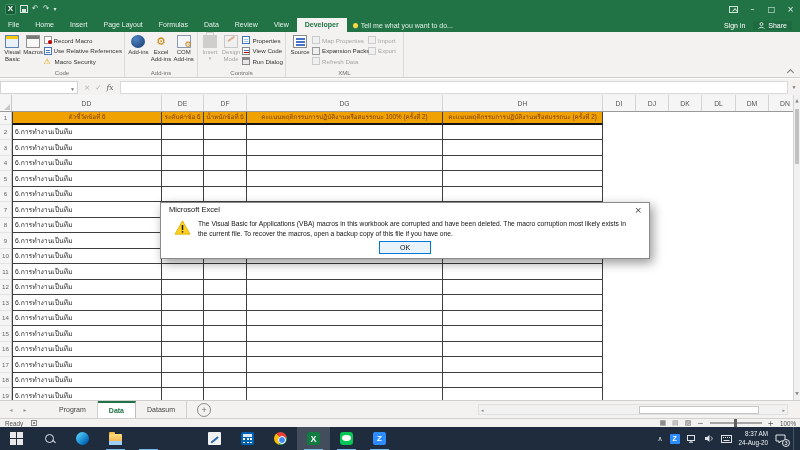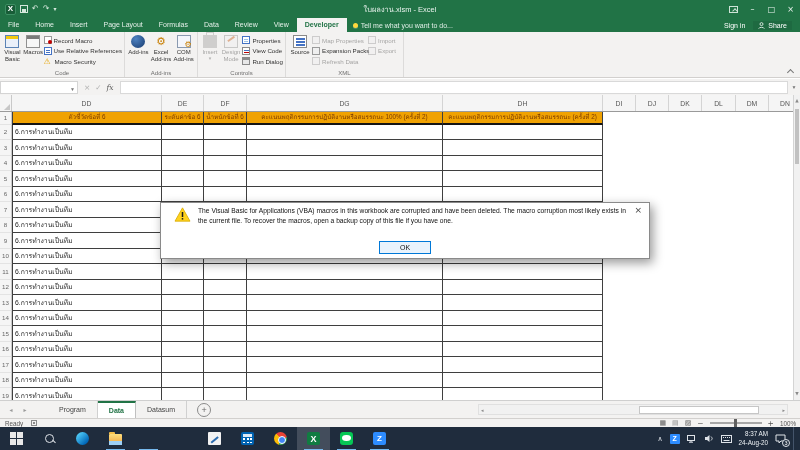--- a/index.html
+++ b/index.html
@@ -165,21 +165,20 @@
 <div class="screen">
 
   <div class="titlebar">
     <div class="qat">
       <span class="xlappicon">X</span>
       <span class="qsave"></span>
       <span class="qbtn">↶</span>
       <span class="qbtn">↷</span>
       <span class="qbtn qcaret">▾</span>
     </div>
-    <div class="wtitle">ใบผลงาน.xlsm - Excel</div>
     <div class="wctrls">
       <span class="wbtn">
           <span class="rdo"></span>
         </span>
       <span class="wbtn">–</span>
       <span class="wbtn">□</span>
       <span class="wbtn">×</span>
     </div>
   </div>
 
@@ -610,20 +609,21 @@
         </div>
       </div>
     <div class="vscroll">
       <span class="vsarrow" style="top:0">▲</span>
       <span class="vthumb"></span>
       <span class="vsarrow" style="bottom:0">▼</span>
     </div>
   </div>
 
   <div class="dialog">
+    <div class="dtitle">Microsoft Excel</div>
     <span class="dclose">×</span>
     <div class="dbody">
       <span class="dwarn">
         <svg width="17" height="15" viewBox="0 0 20 18">
             <path d="M10 1 L19 17 H1 Z" fill="#ffd21e" stroke="#d9ab00" stroke-width="1"></path>
             <rect x="9.1" y="6" width="1.8" height="6" fill="#1a1a1a"></rect>
             <rect x="9.1" y="13.3" width="1.8" height="1.8" fill="#1a1a1a"></rect>
           </svg>
       </span>
       <span>The Visual Basic for Applications (VBA) macros in this workbook are corrupted and have been deleted. The macro corruption most likely exists in the current file. To recover the macros, open a backup copy of this file if you have one.</span>

